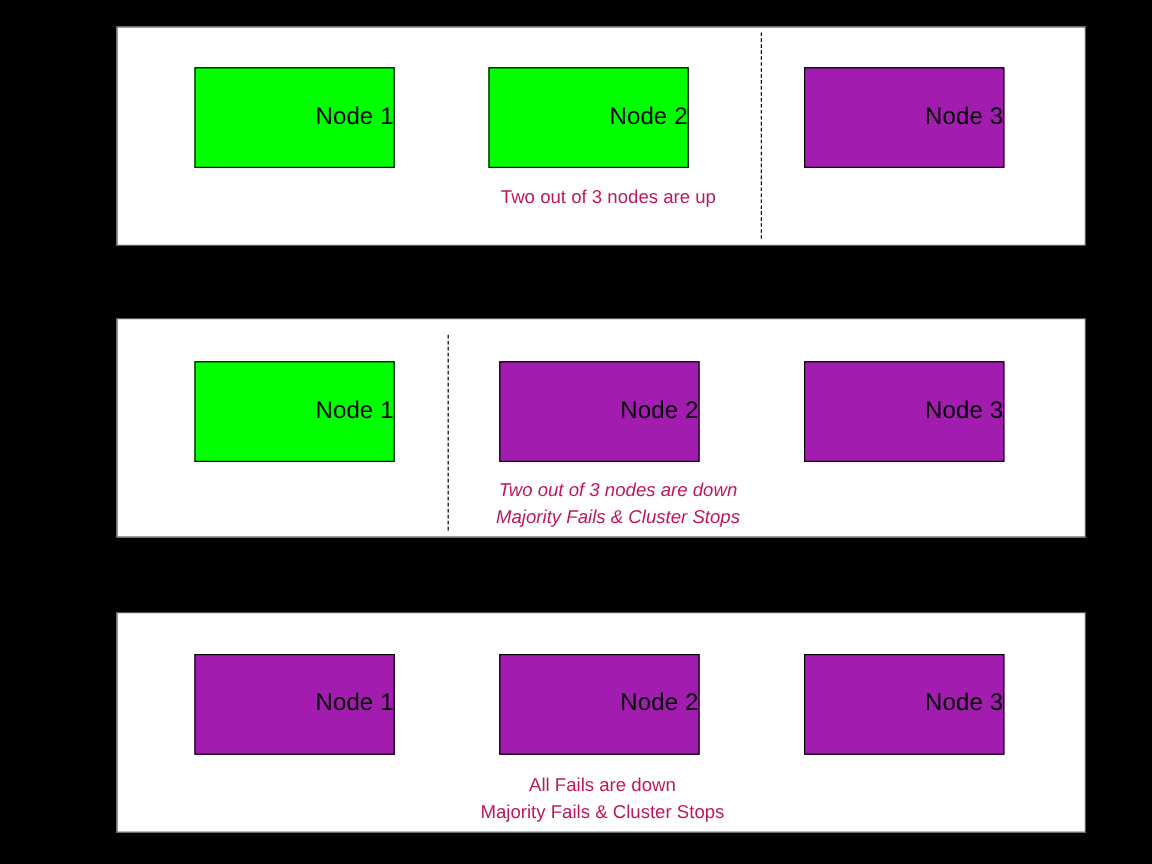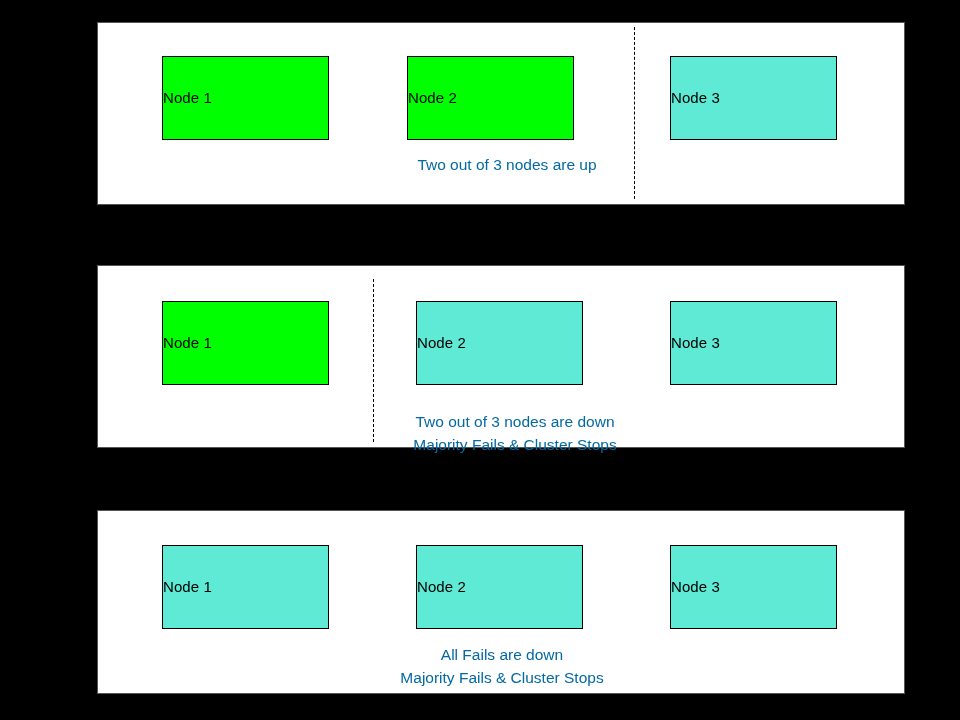--- a/index.html
+++ b/index.html
@@ -30,45 +30,45 @@
     border: 1px solid #555555;
     box-sizing: border-box;
   }
 
   .node-box {
     position: absolute;
     box-sizing: border-box;
     border: 1.6px solid #000000;
     display: flex;
     align-items: center;
-    justify-content: flex-start;
+    justify-content: flex-end;
     color: #000000;
-    font-size: 15px;
+    font-size: 20px;
     font-family: "Liberation Sans", sans-serif;
     line-height: 1;
     letter-spacing: 0.1px;
   }
   .node-box .node-label {
     position: relative;
     top: -1px;
   }
 
   .node-up { background: #00ff00; }
-  .node-down { background: #5eead4; }
+  .node-down { background: #a21caf; }
 
   .divider {
     position: absolute;
     width: 0;
     border-left: 1.4px dashed #000000;
   }
 
   .caption {
     position: absolute;
     text-align: center;
-    color: #0369a1;
+    color: #be185d;
     font-size: 15.5px;
     font-family: "Liberation Sans", sans-serif;
     line-height: 23px;
     white-space: nowrap;
   }
   .caption .cap-line { display: block; }
 
   
   #panel-1 { left: 97px;  top: 22px;  width: 808px; height: 183px; }
   #panel-2 { left: 97px;  top: 265px; width: 808px; height: 183px; }
@@ -86,21 +86,21 @@
   .p3-n1 { left: 64px;  top: 34px; width: 167px; height: 84px; }
   .p3-n2 { left: 318px; top: 34px; width: 167px; height: 84px; }
   .p3-n3 { left: 572px; top: 34px; width: 167px; height: 84px; }
 
   
   #divider-1 { left: 536px; top: 4px;  height: 172px; }
   #divider-2 { left: 275px; top: 13px; height: 163px; }
 
   
   #caption-1 { left: 174px; top: 130px; width: 470px; }
-  #caption-2 { left: 182px; top: 144px; width: 470px; }
+  #caption-2 { left: 182px; top: 131px; width: 470px; font-style: italic; }
   #caption-3 { left: 169px; top: 132px; width: 470px; }
 </style>
 </head>
 <body>
 
 <div id="diagram">
 
   <div class="panel" id="panel-1">
 
     <div class="node-box node-up p1-n1">

